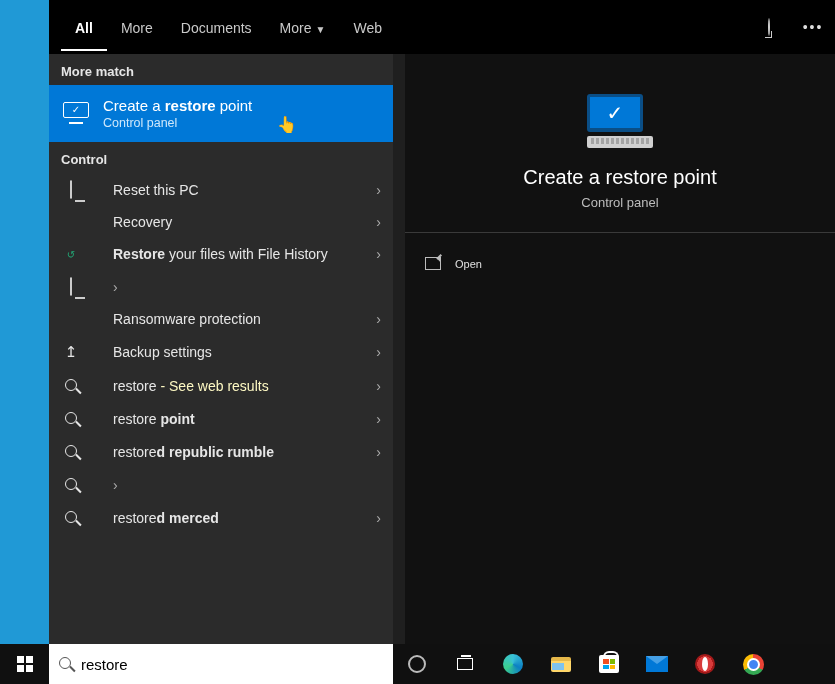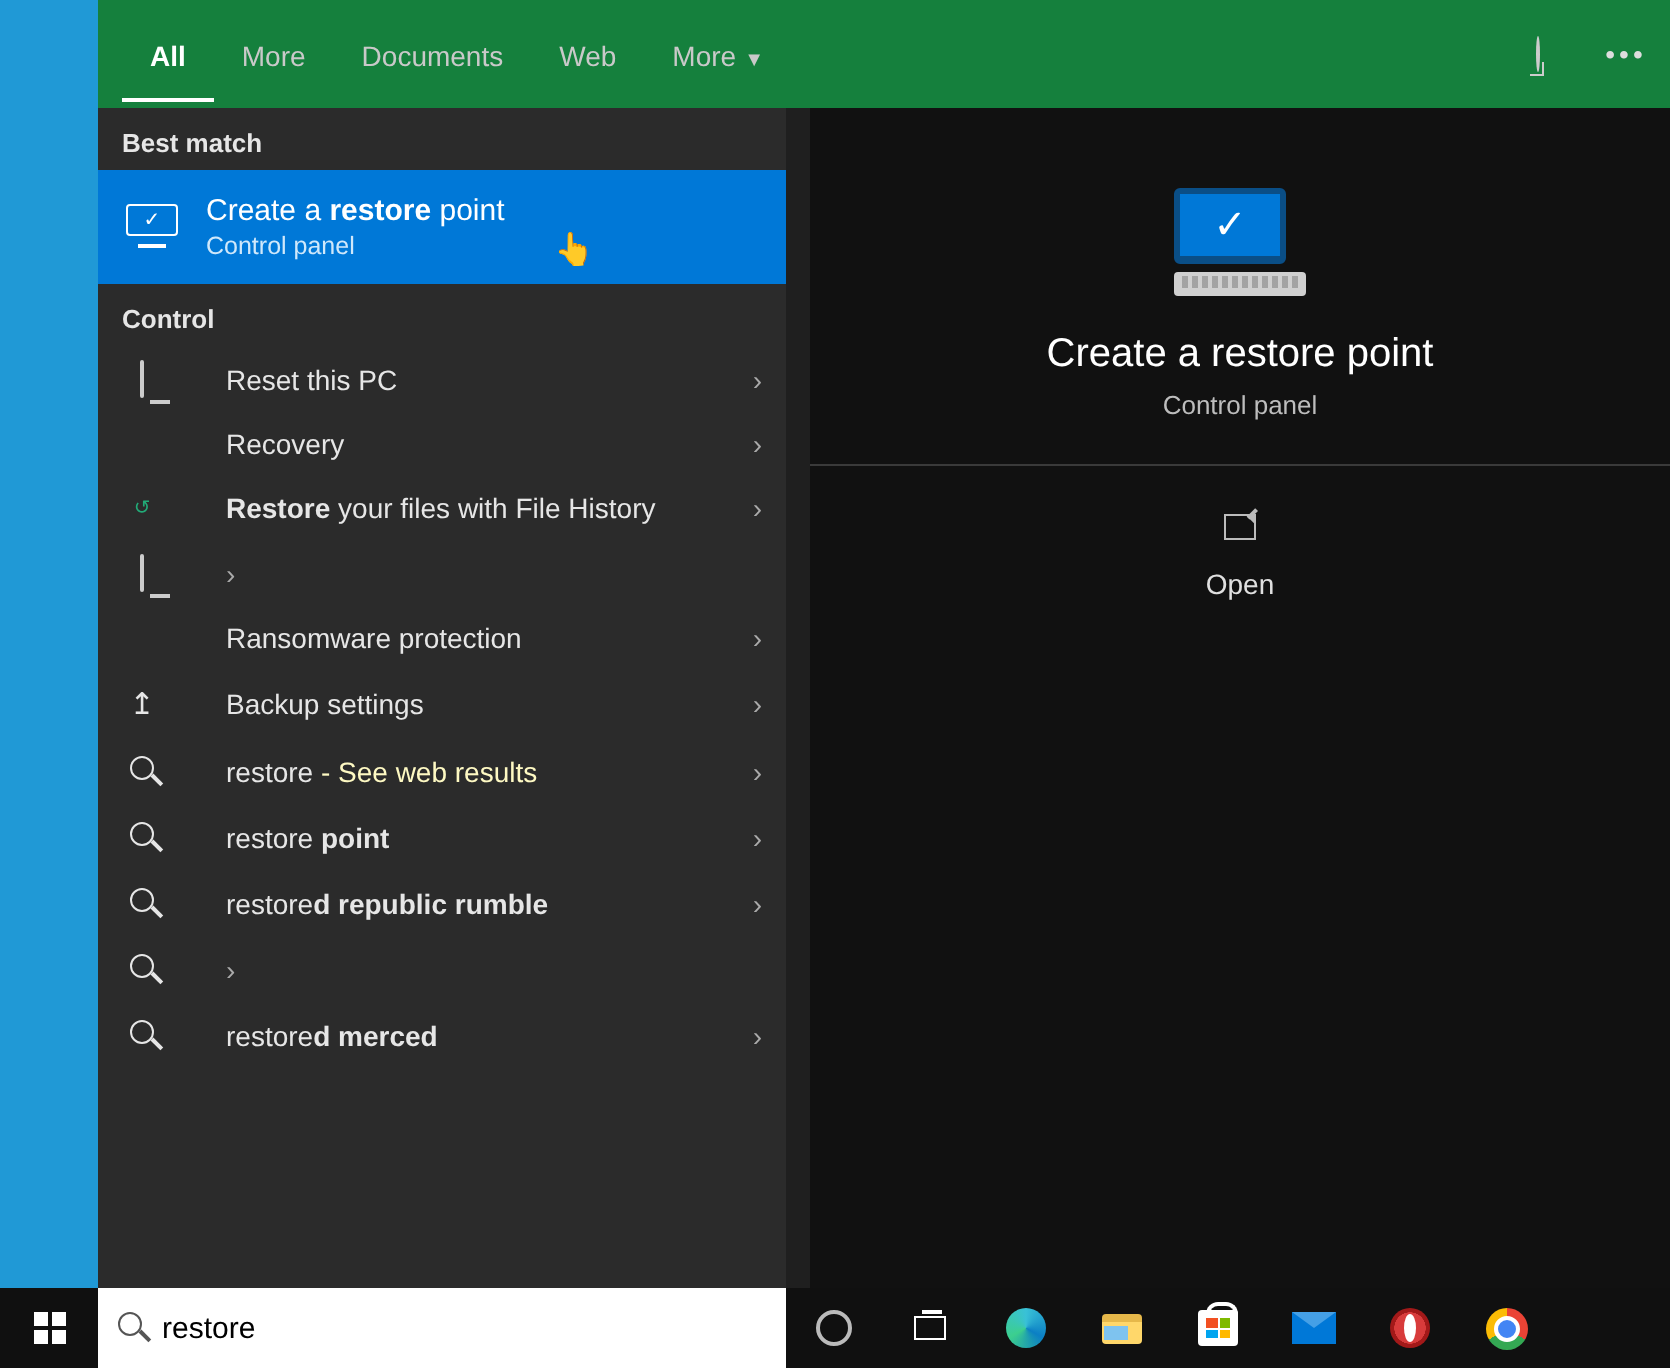--- a/index.html
+++ b/index.html
@@ -5,21 +5,21 @@
   * { box-sizing: border-box; margin: 0; padding: 0; font-family: "Segoe UI", Arial, sans-serif; }
   html, body { width: 835px; height: 684px; overflow: hidden; background: #000; }
   .root { position: relative; width: 835px; height: 684px; background: #2099d6; }
   .panel {
     position: absolute; left: 49px; top: 0; right: 0; bottom: 40px;
     background: #1f1f1f; display: flex; flex-direction: column;
   }
   .tabbar {
     height: 54px; display: flex; align-items: center; gap: 0;
     padding-left: 12px; color: #ddd; font-size: 14px;
-    background: #15803d;
+    background: #000000;
   }
   .tab { padding: 17px 14px 15px 14px; cursor: default; color: #c9c9c9; }
   .tab.active { color: #fff; border-bottom: 2px solid #fff; font-weight: 600; padding-bottom: 13px; }
   .tab-spacer { flex: 1; }
   .tab-icon { width: 44px; text-align: center; color: #ddd; }
   .more-caret { font-size: 10px; margin-left: 4px; }
 
   .body { flex: 1; display: flex; min-height: 0; }
   .left { width: 344px; background: #2b2b2b; display: flex; flex-direction: column; overflow: hidden; }
   .right { flex: 1; background: #111; margin: 0 0 0 12px; display: flex; flex-direction: column; }
@@ -75,23 +75,22 @@
   .mb-keyboard::before{
     content:""; position:absolute; inset:2px 4px 4px 4px;
     background: repeating-linear-gradient(90deg,#777 0 3px,#d0d0d0 3px 5px);
     opacity:.5;
   }
   .preview-title { color: #fff; font-size: 20px; margin-top: 18px; }
   .preview-sub { color: #bdbdbd; font-size: 13px; margin-top: 6px; }
   .preview-sep { height: 1px; background: #3a3a3a; margin: 0 0 6px 0; }
   .preview-actions { padding: 8px 12px; }
   .preview-action {
-    display: flex; align-items: center; gap: 14px; color: #e0e0e0; font-size: 14px;
+    display: flex; align-items: center; gap: 14px; color: #e0e0e0; font-size: 11px;
     padding: 10px 8px;
-    flex-direction: column;
   }
   .open-icon {
     width: 16px; height: 13px; border: 1.5px solid #bcbcbc; position: relative;
   }
   .open-icon::after{
     content:""; position:absolute; right:-5px; top:-5px;
     border:4px solid transparent; border-left-color:#bcbcbc;
     transform: rotate(-45deg);
   }
   .open-icon::before{
@@ -151,32 +150,32 @@
 </style>
 </head>
 <body>
 
 <div class="root">
   <div class="panel">
     <div class="tabbar">
       <div class="tab active">All</div>
       <div class="tab">More</div>
       <div class="tab">Documents</div>
-      <div class="tab">Web</div>
       <div class="tab">
         <span>More</span><span class="more-caret">▼</span>
       </div>
+      <div class="tab">Web</div>
       <div class="tab-spacer"></div>
       <div class="tab-icon"><span class="feedback-icon"></span></div>
       <div class="tab-icon"><span class="more-dots">•••</span></div>
     </div>
 
     <div class="body">
       <div class="left">
-        <div class="section-header">Best match</div>
+        <div class="section-header">More match</div>
 
         <div class="bestmatch">
           <div class="bm-icon">
             <div class="monitor-mini"></div>
               <div class="monitor-mini-stand"></div>
           </div>
           <div class="bm-texts">
             <div class="bm-title">
               <span>Create a </span><b>restore</b><span> point</span>
             </div>

